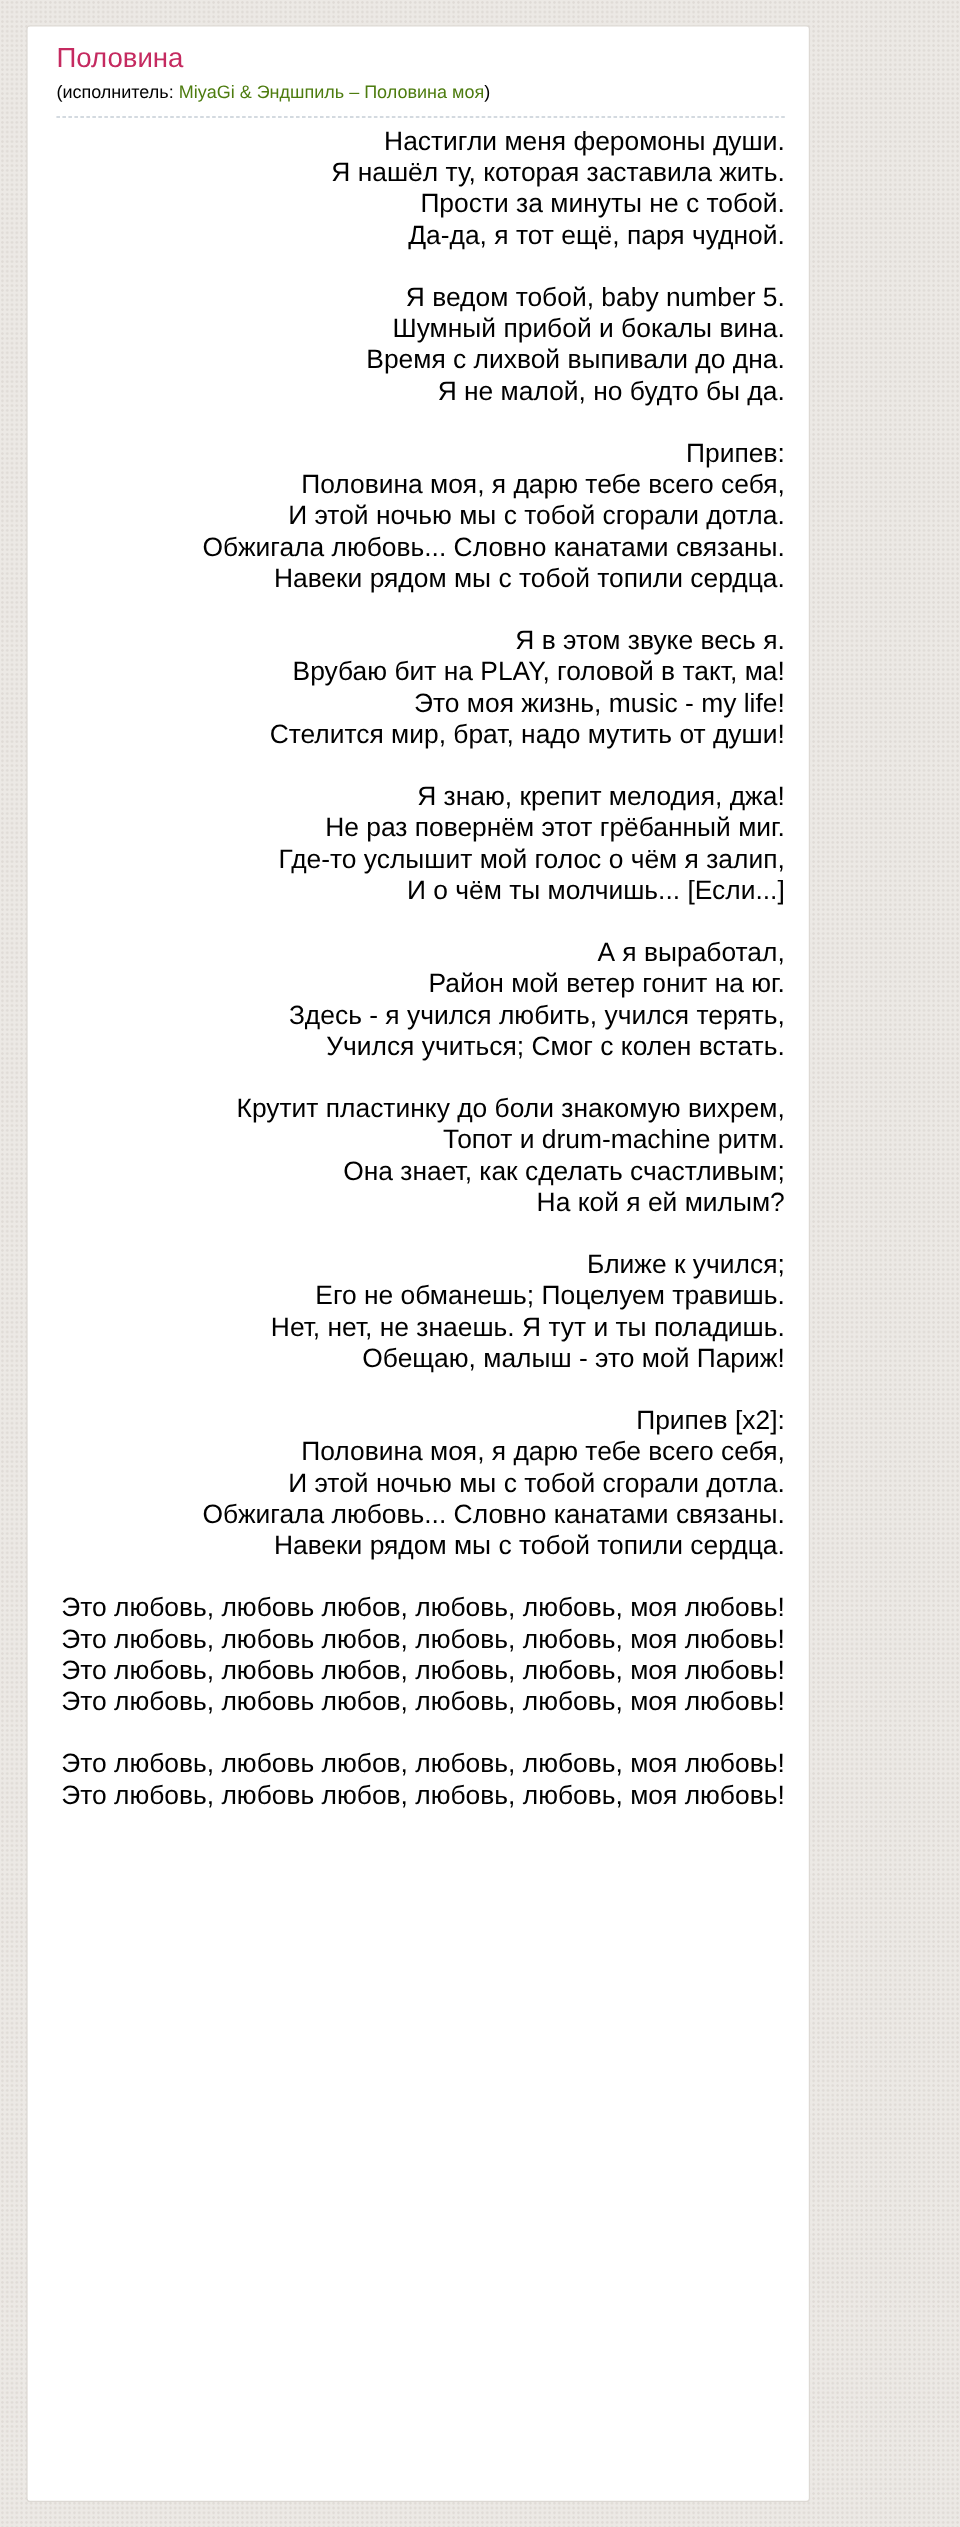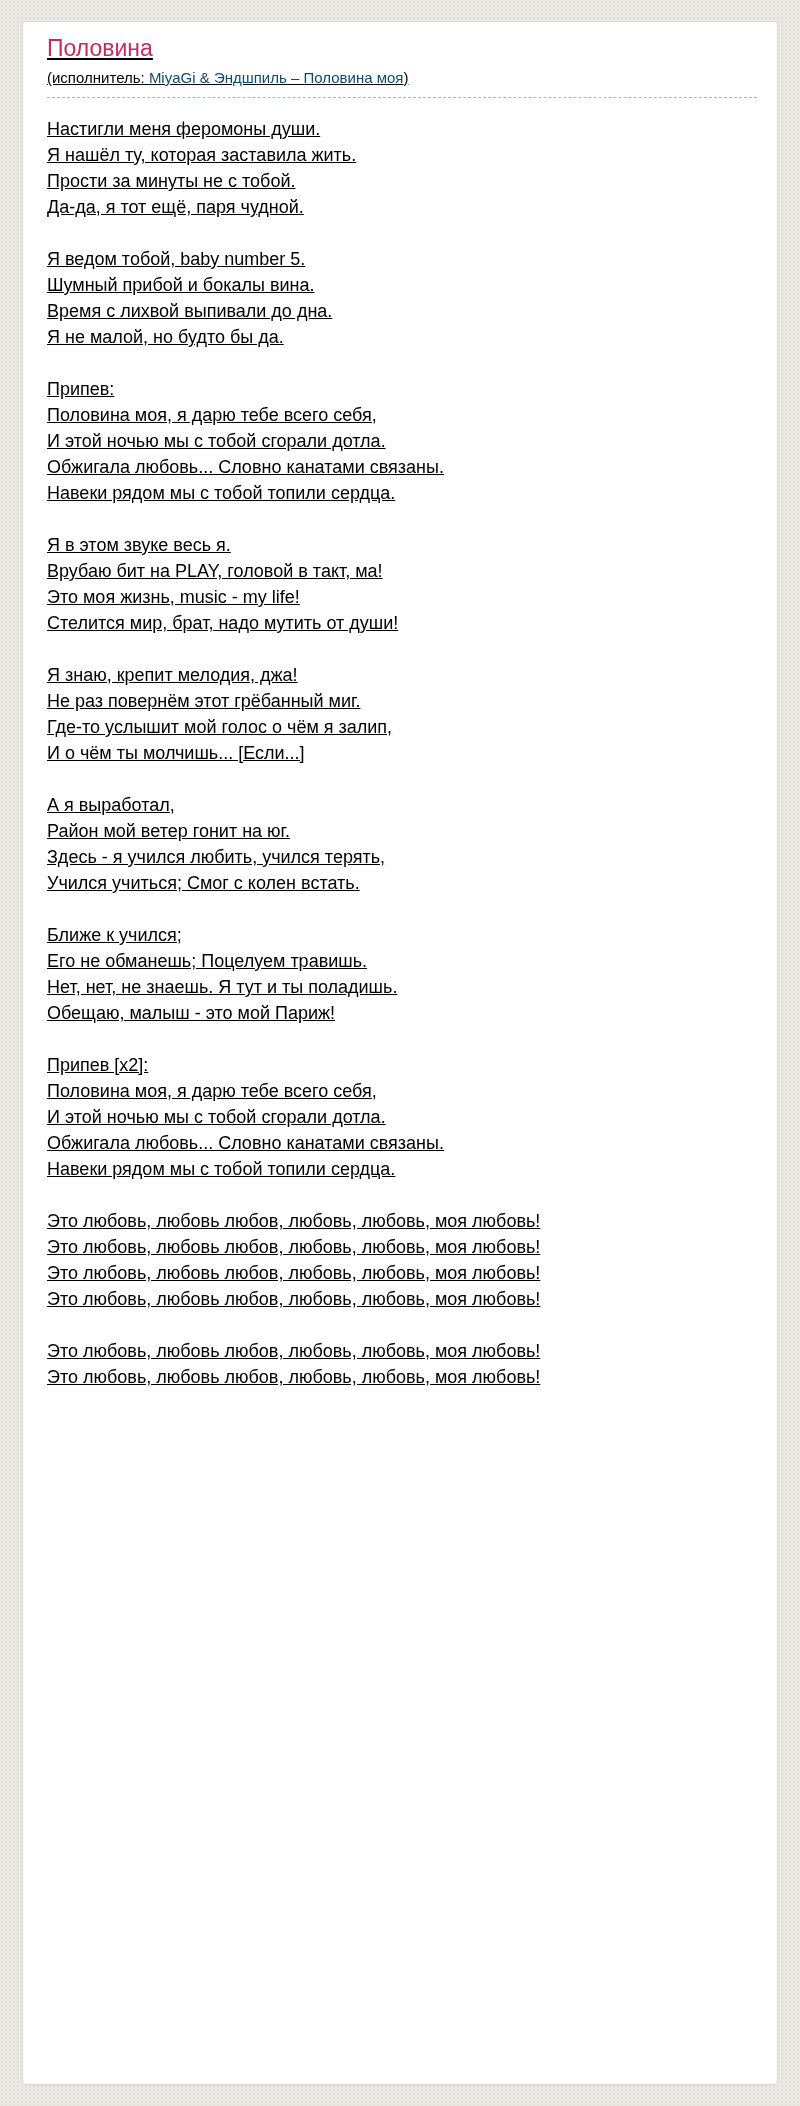--- a/index.html
+++ b/index.html
@@ -10,55 +10,55 @@
     width: 800px;
     height: 2106px;
     background-color: #ece9e5;
     background-image: radial-gradient(rgba(158,148,138,0.16) 1px, transparent 1.2px);
     background-size: 4px 4px;
     font-family: "Liberation Sans", sans-serif;
     overflow: hidden;
   }
   .card {
     box-sizing: border-box;
-    width: 756px;
+    width: 653px;
     min-height: 2064px;
     margin: 21px 22px;
     background: #ffffff;
     border: 1px solid #ddd9d4;
     border-radius: 3px;
     padding: 12px 20px 30px 24px;
-    text-decoration: underline;
   }
   .header {
     border-bottom: 1px dashed #a9b6c2;
     padding-bottom: 9px;
   }
   .page-title {
     margin: 0 0 6px 0;
     font-size: 23px;
     line-height: 28px;
     font-weight: 400;
     color: #c52a60;
   }
   .artist-line {
     font-size: 15px;
     line-height: 20px;
     color: #000000;
   }
   .artist-link {
-    color: #0c4a6e;
+    color: #4d7c0f;
     text-decoration: none;
     cursor: pointer;
   }
   .lyrics {
-    margin-top: 18px;
-    font-size: 18px;
+    margin-top: 7px;
+    font-size: 22px;
     line-height: 26px;
     color: #000000;
+    text-align: right;
   }
   .stanza {
     margin: 0 0 26px 0;
   }
   .stanza:last-child {
     margin-bottom: 0;
   }
 </style>
 </head>
 <body>
@@ -68,18 +68,19 @@
     <h1 class="page-title">Половина</h1>
     <div class="artist-line"><span>(исполнитель: </span><a class="artist-link" href="#">MiyaGi &amp; Эндшпиль – Половина моя</a><span>)</span></div>
   </div>
   <div class="lyrics">
       <p class="stanza"><span>Настигли меня феромоны души.</span><br><span>Я нашёл ту, которая заставила жить.</span><br><span>Прости за минуты не с тобой.</span><br><span>Да-да, я тот ещё, паря чудной.</span></p>
       <p class="stanza"><span>Я ведом тобой, baby number 5.</span><br><span>Шумный прибой и бокалы вина.</span><br><span>Время с лихвой выпивали до дна.</span><br><span>Я не малой, но будто бы да.</span></p>
       <p class="stanza"><span>Припев:</span><br><span>Половина моя, я дарю тебе всего себя,</span><br><span>И этой ночью мы с тобой сгорали дотла.</span><br><span>Обжигала любовь... Словно канатами связаны.</span><br><span>Навеки рядом мы с тобой топили сердца.</span></p>
       <p class="stanza"><span>Я в этом звуке весь я.</span><br><span>Врубаю бит на PLAY, головой в такт, ма!</span><br><span>Это моя жизнь, music - my life!</span><br><span>Стелится мир, брат, надо мутить от души!</span></p>
       <p class="stanza"><span>Я знаю, крепит мелодия, джа!</span><br><span>Не раз повернём этот грёбанный миг.</span><br><span>Где-то услышит мой голос о чём я залип,</span><br><span>И о чём ты молчишь... [Если...]</span></p>
       <p class="stanza"><span>А я выработал,</span><br><span>Район мой ветер гонит на юг.</span><br><span>Здесь - я учился любить, учился терять,</span><br><span>Учился учиться; Смог с колен встать.</span></p>
+      <p class="stanza"><span>Крутит пластинку до боли знакомую вихрем,</span><br><span>Топот и drum-machine ритм.</span><br><span>Она знает, как сделать счастливым;</span><br><span>На кой я ей милым?</span></p>
       <p class="stanza"><span>Ближе к учился;</span><br><span>Его не обманешь; Поцелуем травишь.</span><br><span>Нет, нет, не знаешь. Я тут и ты поладишь.</span><br><span>Обещаю, малыш - это мой Париж!</span></p>
       <p class="stanza"><span>Припев [x2]:</span><br><span>Половина моя, я дарю тебе всего себя,</span><br><span>И этой ночью мы с тобой сгорали дотла.</span><br><span>Обжигала любовь... Словно канатами связаны.</span><br><span>Навеки рядом мы с тобой топили сердца.</span></p>
       <p class="stanza"><span>Это любовь, любовь любов, любовь, любовь, моя любовь!</span><br><span>Это любовь, любовь любов, любовь, любовь, моя любовь!</span><br><span>Это любовь, любовь любов, любовь, любовь, моя любовь!</span><br><span>Это любовь, любовь любов, любовь, любовь, моя любовь!</span></p>
       <p class="stanza"><span>Это любовь, любовь любов, любовь, любовь, моя любовь!</span><br><span>Это любовь, любовь любов, любовь, любовь, моя любовь!</span></p>
     </div>
 </div>
 
 </body></html>

